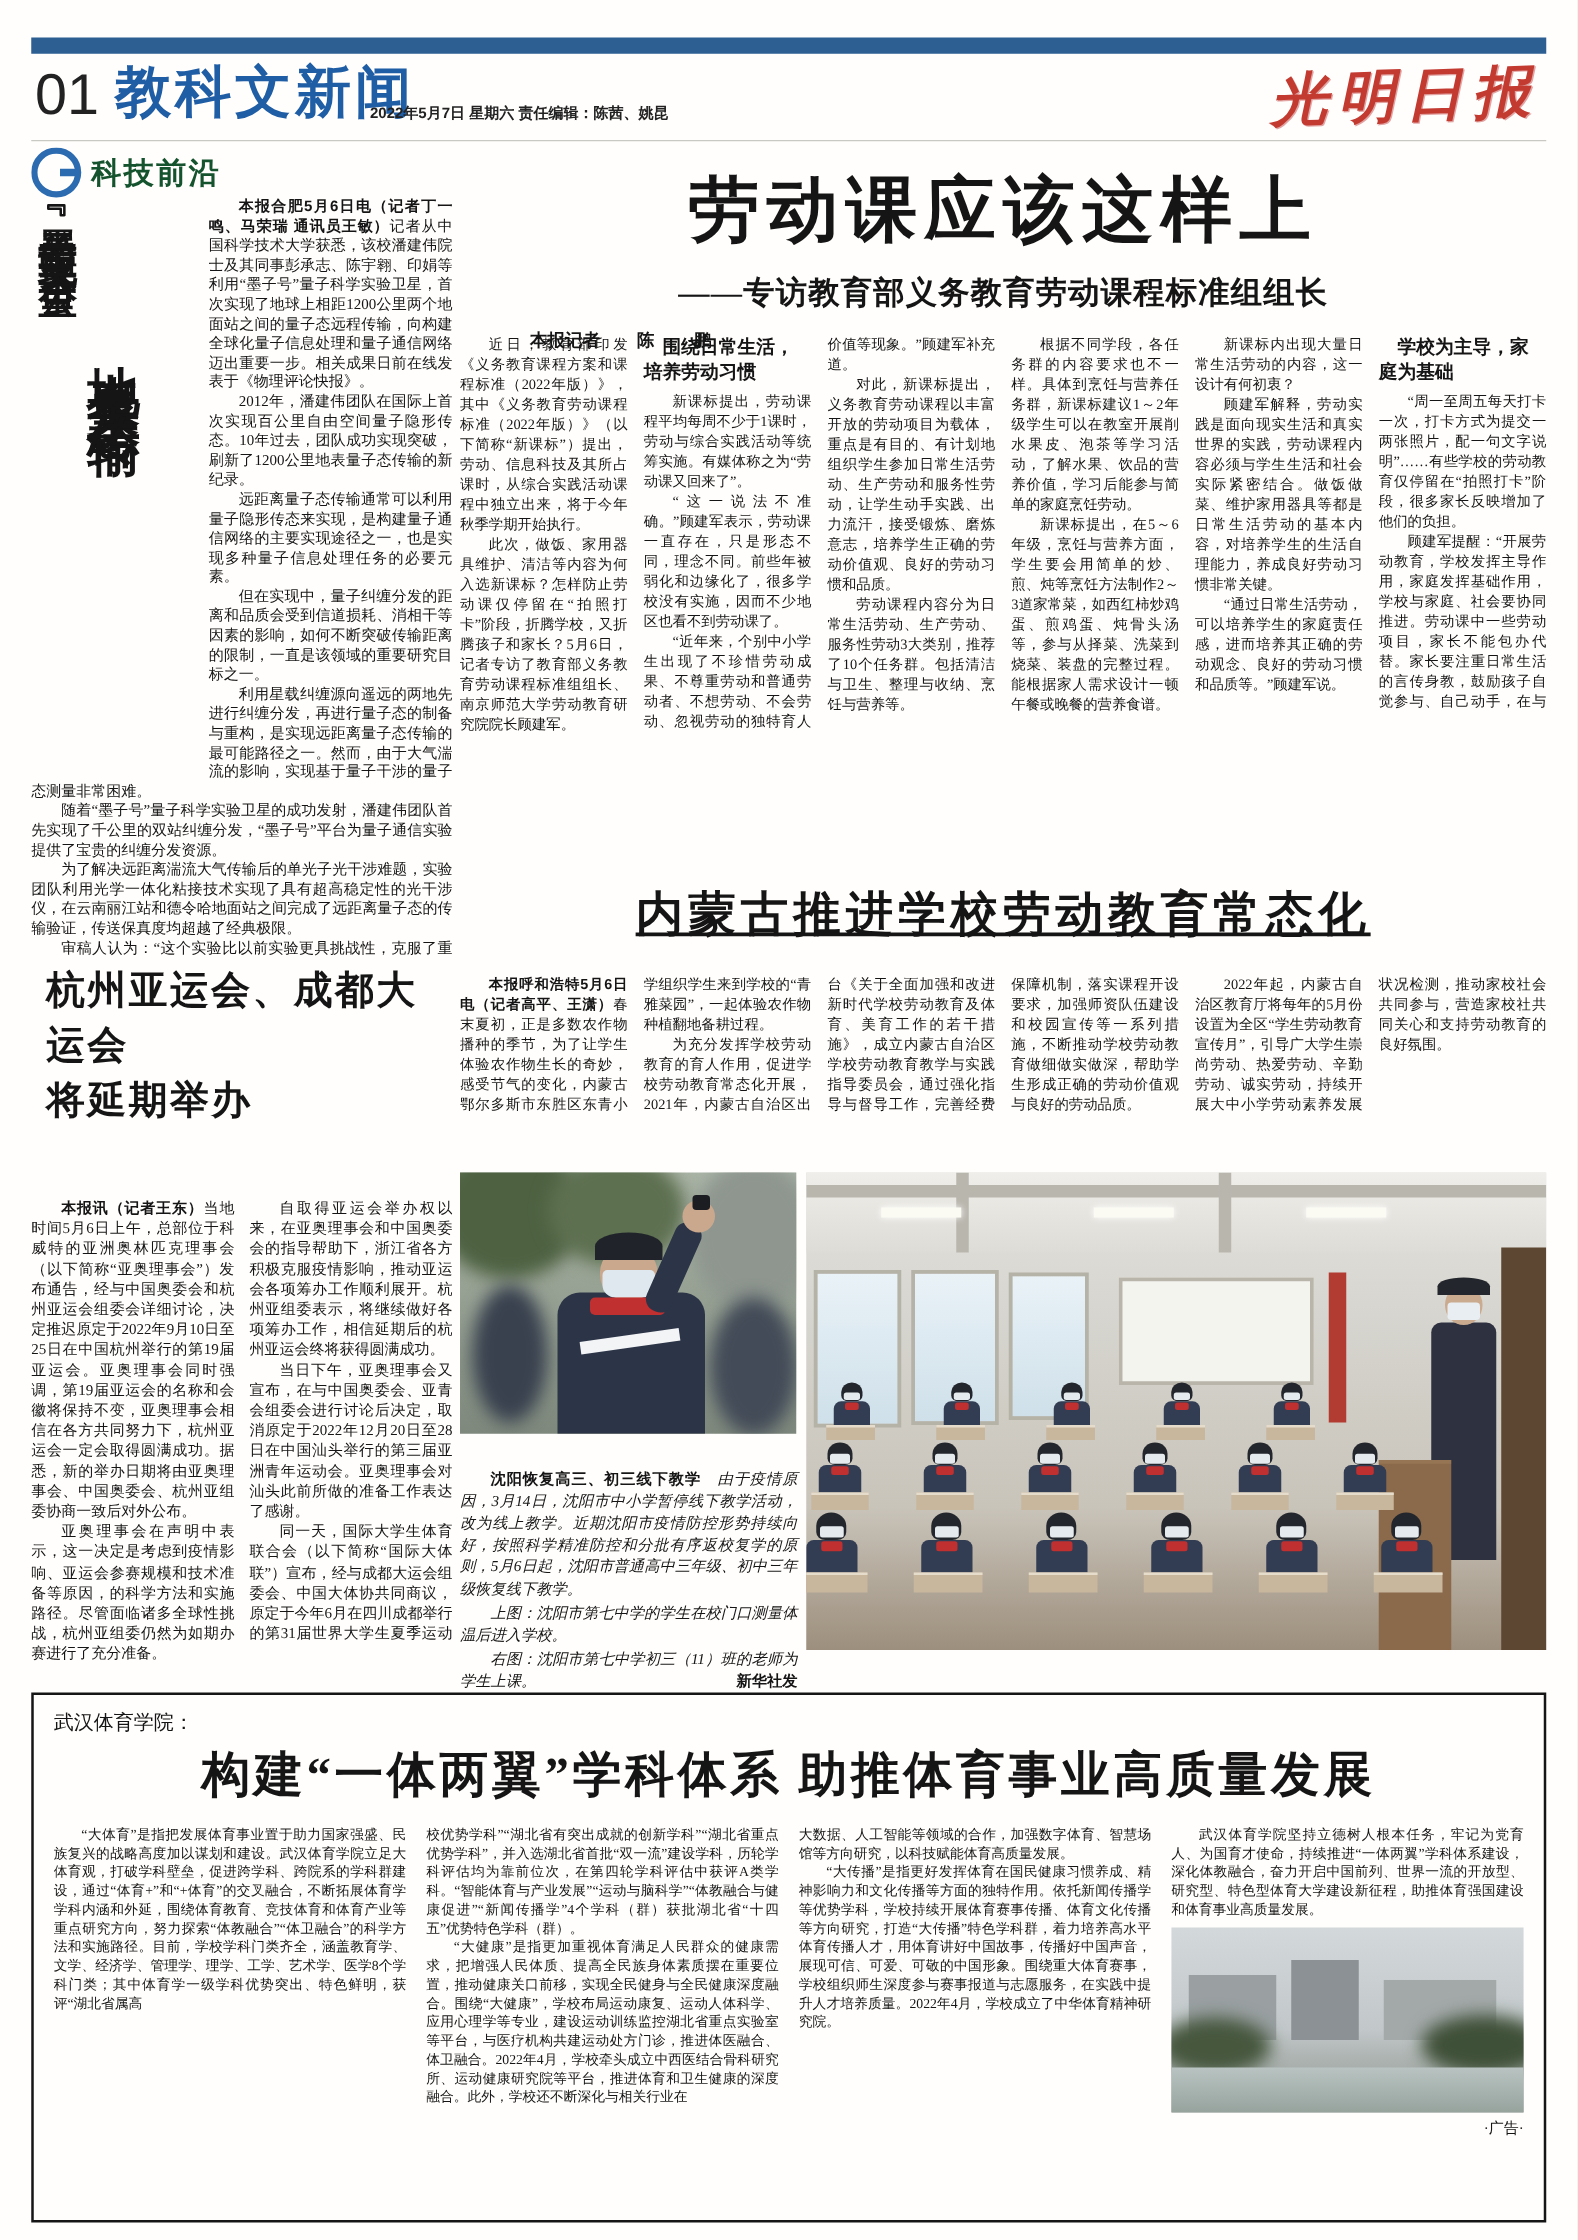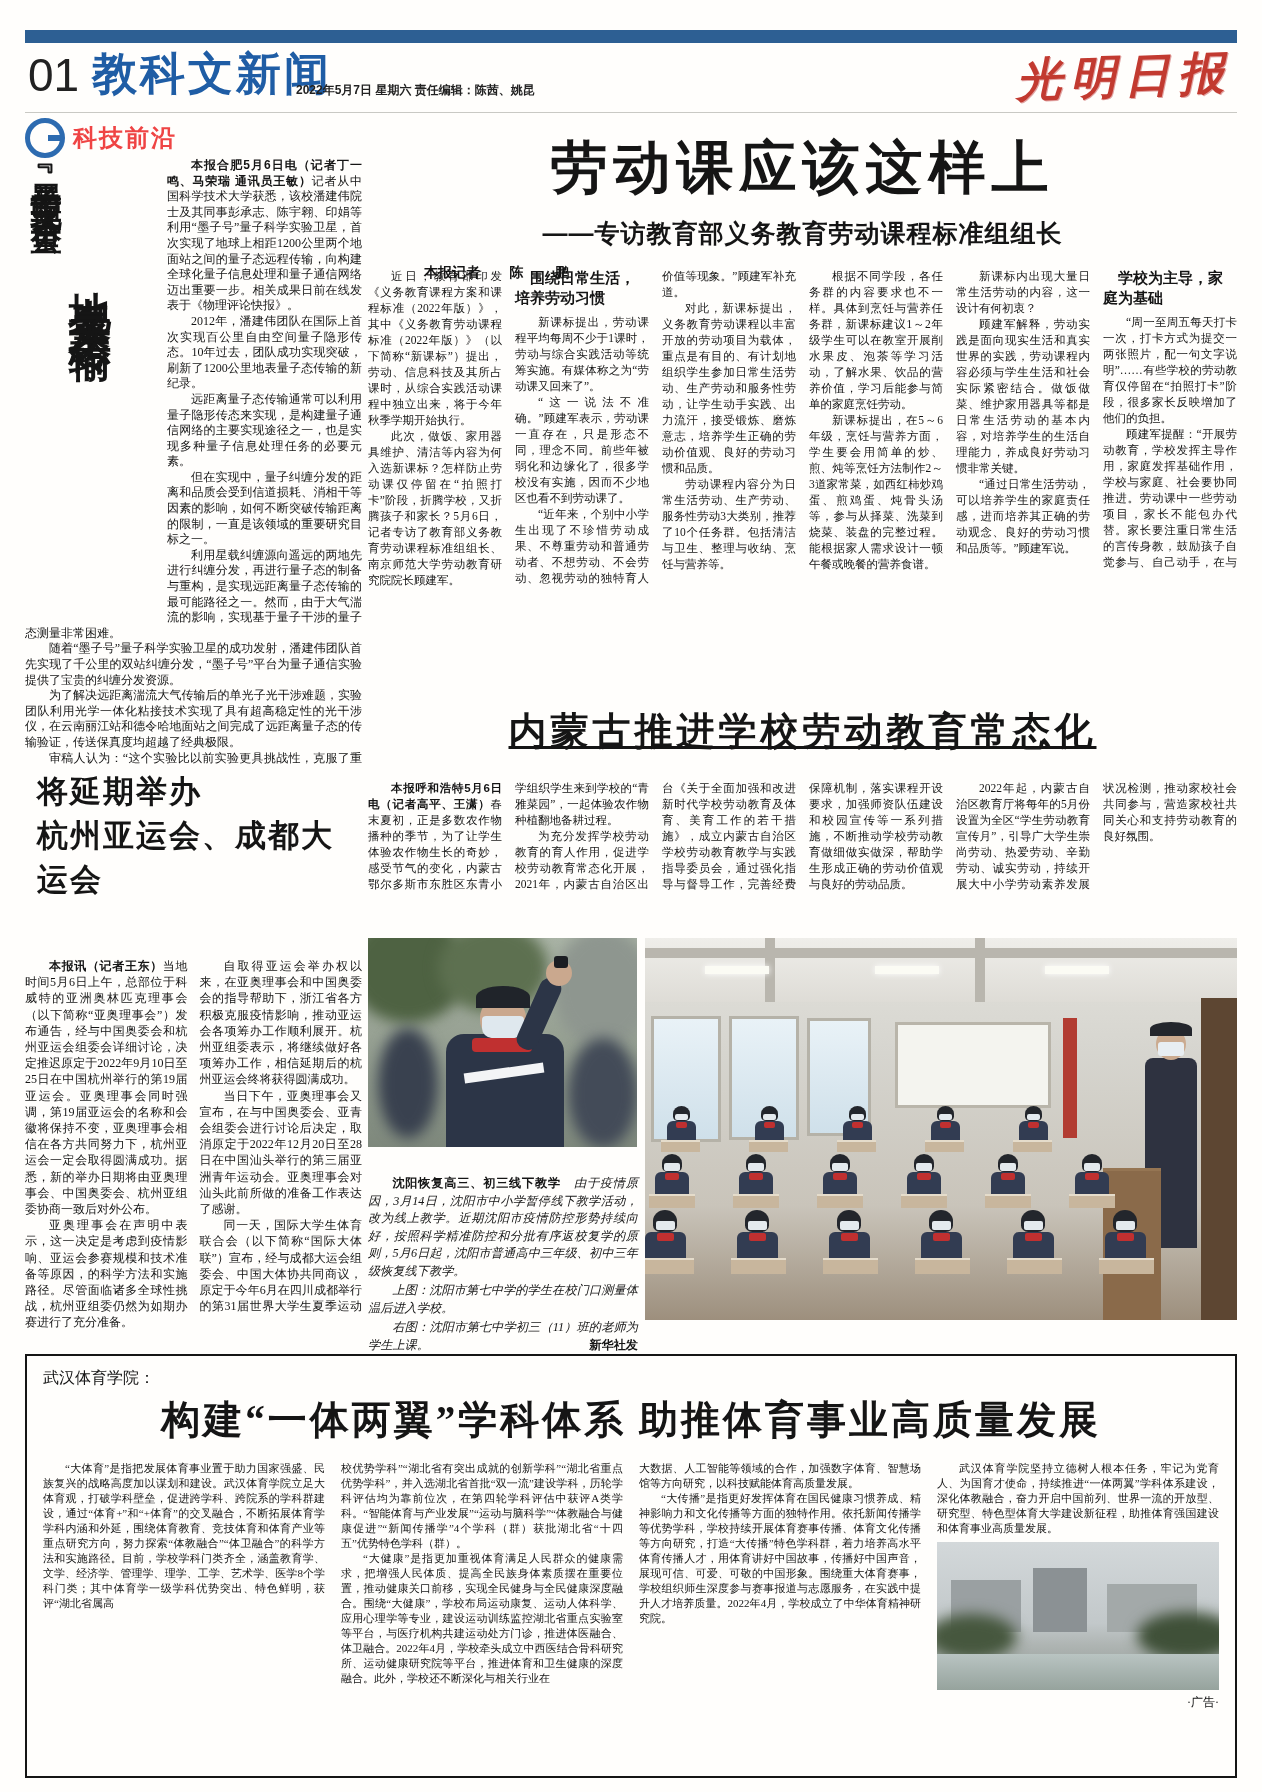--- a/index.html
+++ b/index.html
@@ -14,34 +14,34 @@
   .secname{left:92px;top:44px;font-family:"Liberation Sans",sans-serif;font-size:45px;font-weight:900;letter-spacing:3px;}
   .dateline{left:296px;top:82px;font-family:"Liberation Sans",sans-serif;font-size:12px;font-weight:700;color:#222;}
   .paper{right:30px;top:46px;font-size:46px;font-weight:900;font-style:italic;letter-spacing:8px;
          transform:rotate(-2deg);text-shadow:1px 1px 0 rgba(180,30,30,.4);}
   .headrule{left:25px;top:112px;width:1212px;height:1px;background:#c9c9c4;}
   
   .science{left:25px;top:118px;width:337px;height:648px;overflow:hidden;}
   .kicker{display:flex;align-items:center;gap:8px;height:40px;}
   .kicker-g{width:30px;height:30px;border:5px solid #2d6bb0;border-radius:50%;position:relative;}
   .kicker-g::after{content:"";position:absolute;right:-4px;top:12px;width:16px;height:6px;background:#2d6bb0;}
-  .kicker-t{font-family:Liberation Mono, monospace;font-size:24px;font-weight:900;color:#ef4444;letter-spacing:2px;}
+  .kicker-t{font-family:Liberation Mono, monospace;font-size:24px;font-weight:900;color:#14532d;letter-spacing:2px;}
   .vtwrap{float:left;width:142px;height:505px;display:flex;justify-content:flex-start;padding-top:36px;box-sizing:border-box;}
   .vt-sub{writing-mode:vertical-rl;font-size:31px;font-weight:900;letter-spacing:4px;line-height:1.35;}
   .vt-main{writing-mode:vertical-rl;font-size:42px;font-weight:900;letter-spacing:8px;margin-top:104px;line-height:1.1;}
   .science p.body{font-size:12px;line-height:15.6px;}
   
   .asiad{left:25px;top:770px;width:337px;height:582px;overflow:hidden;}
   .asiad-h{font-size:31px;font-weight:900;line-height:44px;letter-spacing:2px;padding-left:12px;}
   .asiad-body{position:absolute;left:0;top:188px;width:337px;height:388px;column-count:2;column-gap:12px;overflow:hidden;}
   .asiad-body p.body{font-size:12px;line-height:16.2px;}
   
   .labor{left:368px;top:126px;width:869px;height:464px;}
   .labor-h{text-align:center;font-size:57px;font-weight:900;letter-spacing:6px;margin:4px 0 0;}
-  .labor-deck{text-align:center;font-family:Liberation Sans, sans-serif;font-size:25px;font-weight:700;margin-top:10px;letter-spacing:1px;}
+  .labor-deck{text-align:center;font-family:Liberation Serif, serif;font-size:25px;font-weight:700;margin-top:10px;letter-spacing:1px;}
   .labor-by{margin-top:14px;padding-left:56px;font-size:14px;font-weight:700;}
   .labor-by .nm{margin-left:26px;letter-spacing:14px;}
   .labor-body{position:absolute;left:0;top:142px;width:869px;height:322px;column-count:6;column-gap:13px;overflow:hidden;}
   .labor-body p.body,.nmg-body p.body{font-size:11.5px;line-height:16px;}
   .subhead{font-family:"Liberation Sans",sans-serif;font-weight:900;font-size:15px;line-height:20px;
            margin:8px 0 6px;text-indent:1em;break-inside:avoid;}
   
   .nmg{left:368px;top:700px;width:869px;height:212px;}
   .nmg-h{text-align:center;font-size:38px;font-weight:900;letter-spacing:4px;margin:6px 0 0;text-decoration:underline;}
   .nmg-body{position:absolute;left:0;top:80px;width:869px;height:128px;column-count:6;column-gap:13px;overflow:hidden;}
@@ -101,22 +101,22 @@
     <p class="body">远距离量子态传输通常可以利用量子隐形传态来实现，是构建量子通信网络的主要实现途径之一，也是实现多种量子信息处理任务的必要元素。</p>
     <p class="body">但在实现中，量子纠缠分发的距离和品质会受到信道损耗、消相干等因素的影响，如何不断突破传输距离的限制，一直是该领域的重要研究目标之一。</p>
     <p class="body">利用星载纠缠源向遥远的两地先进行纠缠分发，再进行量子态的制备与重构，是实现远距离量子态传输的最可能路径之一。然而，由于大气湍流的影响，实现基于量子干涉的量子态测量非常困难。</p>
     <p class="body">随着“墨子号”量子科学实验卫星的成功发射，潘建伟团队首先实现了千公里的双站纠缠分发，“墨子号”平台为量子通信实验提供了宝贵的纠缠分发资源。</p>
     <p class="body">为了解决远距离湍流大气传输后的单光子光干涉难题，实验团队利用光学一体化粘接技术实现了具有超高稳定性的光干涉仪，在云南丽江站和德令哈地面站之间完成了远距离量子态的传输验证，传送保真度均超越了经典极限。</p>
     <p class="body">审稿人认为：“这个实验比以前实验更具挑战性，克服了重大的技术挑战，对未来量子通信的应用具有重要意义。”</p>
   </div>
 
   <div class="abs asiad">
     <div class="asiad-h">
+      <div>杭州亚运会、成都大运会</div>
       <div>将延期举办</div>
-      <div>杭州亚运会、成都大运会</div>
     </div>
     <div class="asiad-body">
       <p class="body"><b>本报讯（记者王东）</b><span>当地时间5月6日上午，总部位于科威特的亚洲奥林匹克理事会（以下简称“亚奥理事会”）发布通告，经与中国奥委会和杭州亚运会组委会详细讨论，决定推迟原定于2022年9月10日至25日在中国杭州举行的第19届亚运会。亚奥理事会同时强调，第19届亚运会的名称和会徽将保持不变，亚奥理事会相信在各方共同努力下，杭州亚运会一定会取得圆满成功。据悉，新的举办日期将由亚奥理事会、中国奥委会、杭州亚组委协商一致后对外公布。</span></p>
       <p class="body">亚奥理事会在声明中表示，这一决定是考虑到疫情影响、亚运会参赛规模和技术准备等原因，的科学方法和实施路径。尽管面临诸多全球性挑战，杭州亚组委仍然为如期办赛进行了充分准备。</p>
       <p class="body">自取得亚运会举办权以来，在亚奥理事会和中国奥委会的指导帮助下，浙江省各方积极克服疫情影响，推动亚运会各项筹办工作顺利展开。杭州亚组委表示，将继续做好各项筹办工作，相信延期后的杭州亚运会终将获得圆满成功。</p>
       <p class="body">当日下午，亚奥理事会又宣布，在与中国奥委会、亚青会组委会进行讨论后决定，取消原定于2022年12月20日至28日在中国汕头举行的第三届亚洲青年运动会。亚奥理事会对汕头此前所做的准备工作表达了感谢。</p>
       <p class="body">同一天，国际大学生体育联合会（以下简称“国际大体联”）宣布，经与成都大运会组委会、中国大体协共同商议，原定于今年6月在四川成都举行的第31届世界大学生夏季运动会将延期至2023年举办，具体日期将另行商定。</p>
     </div>
   </div>
 

